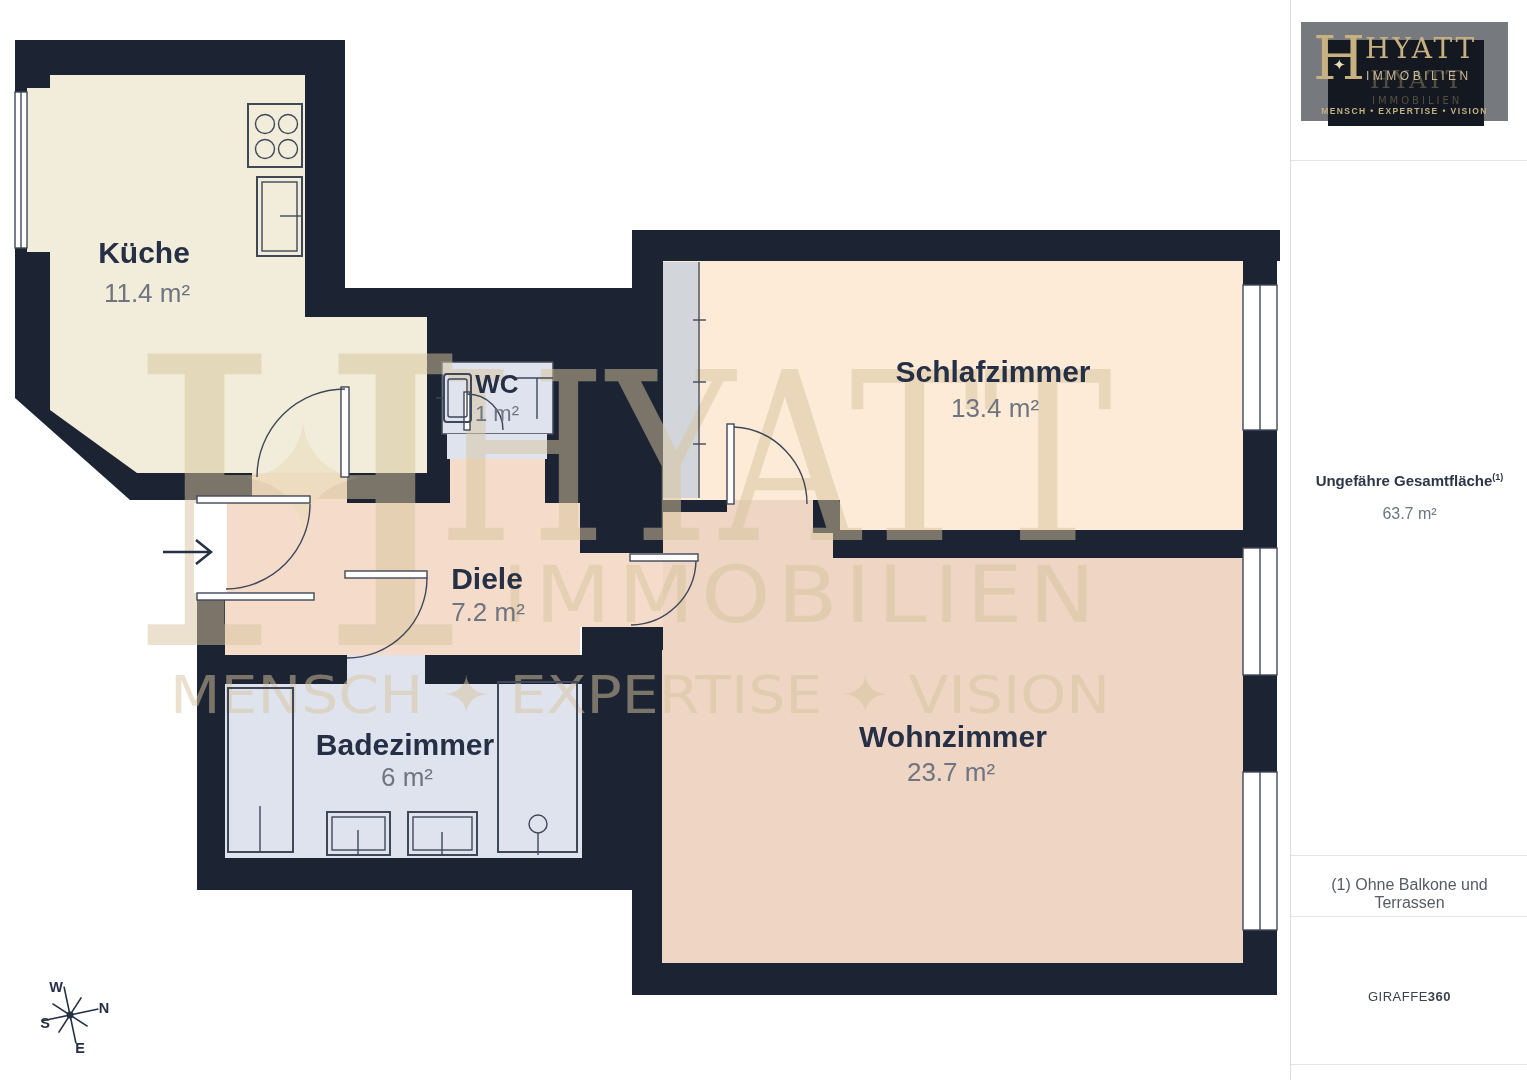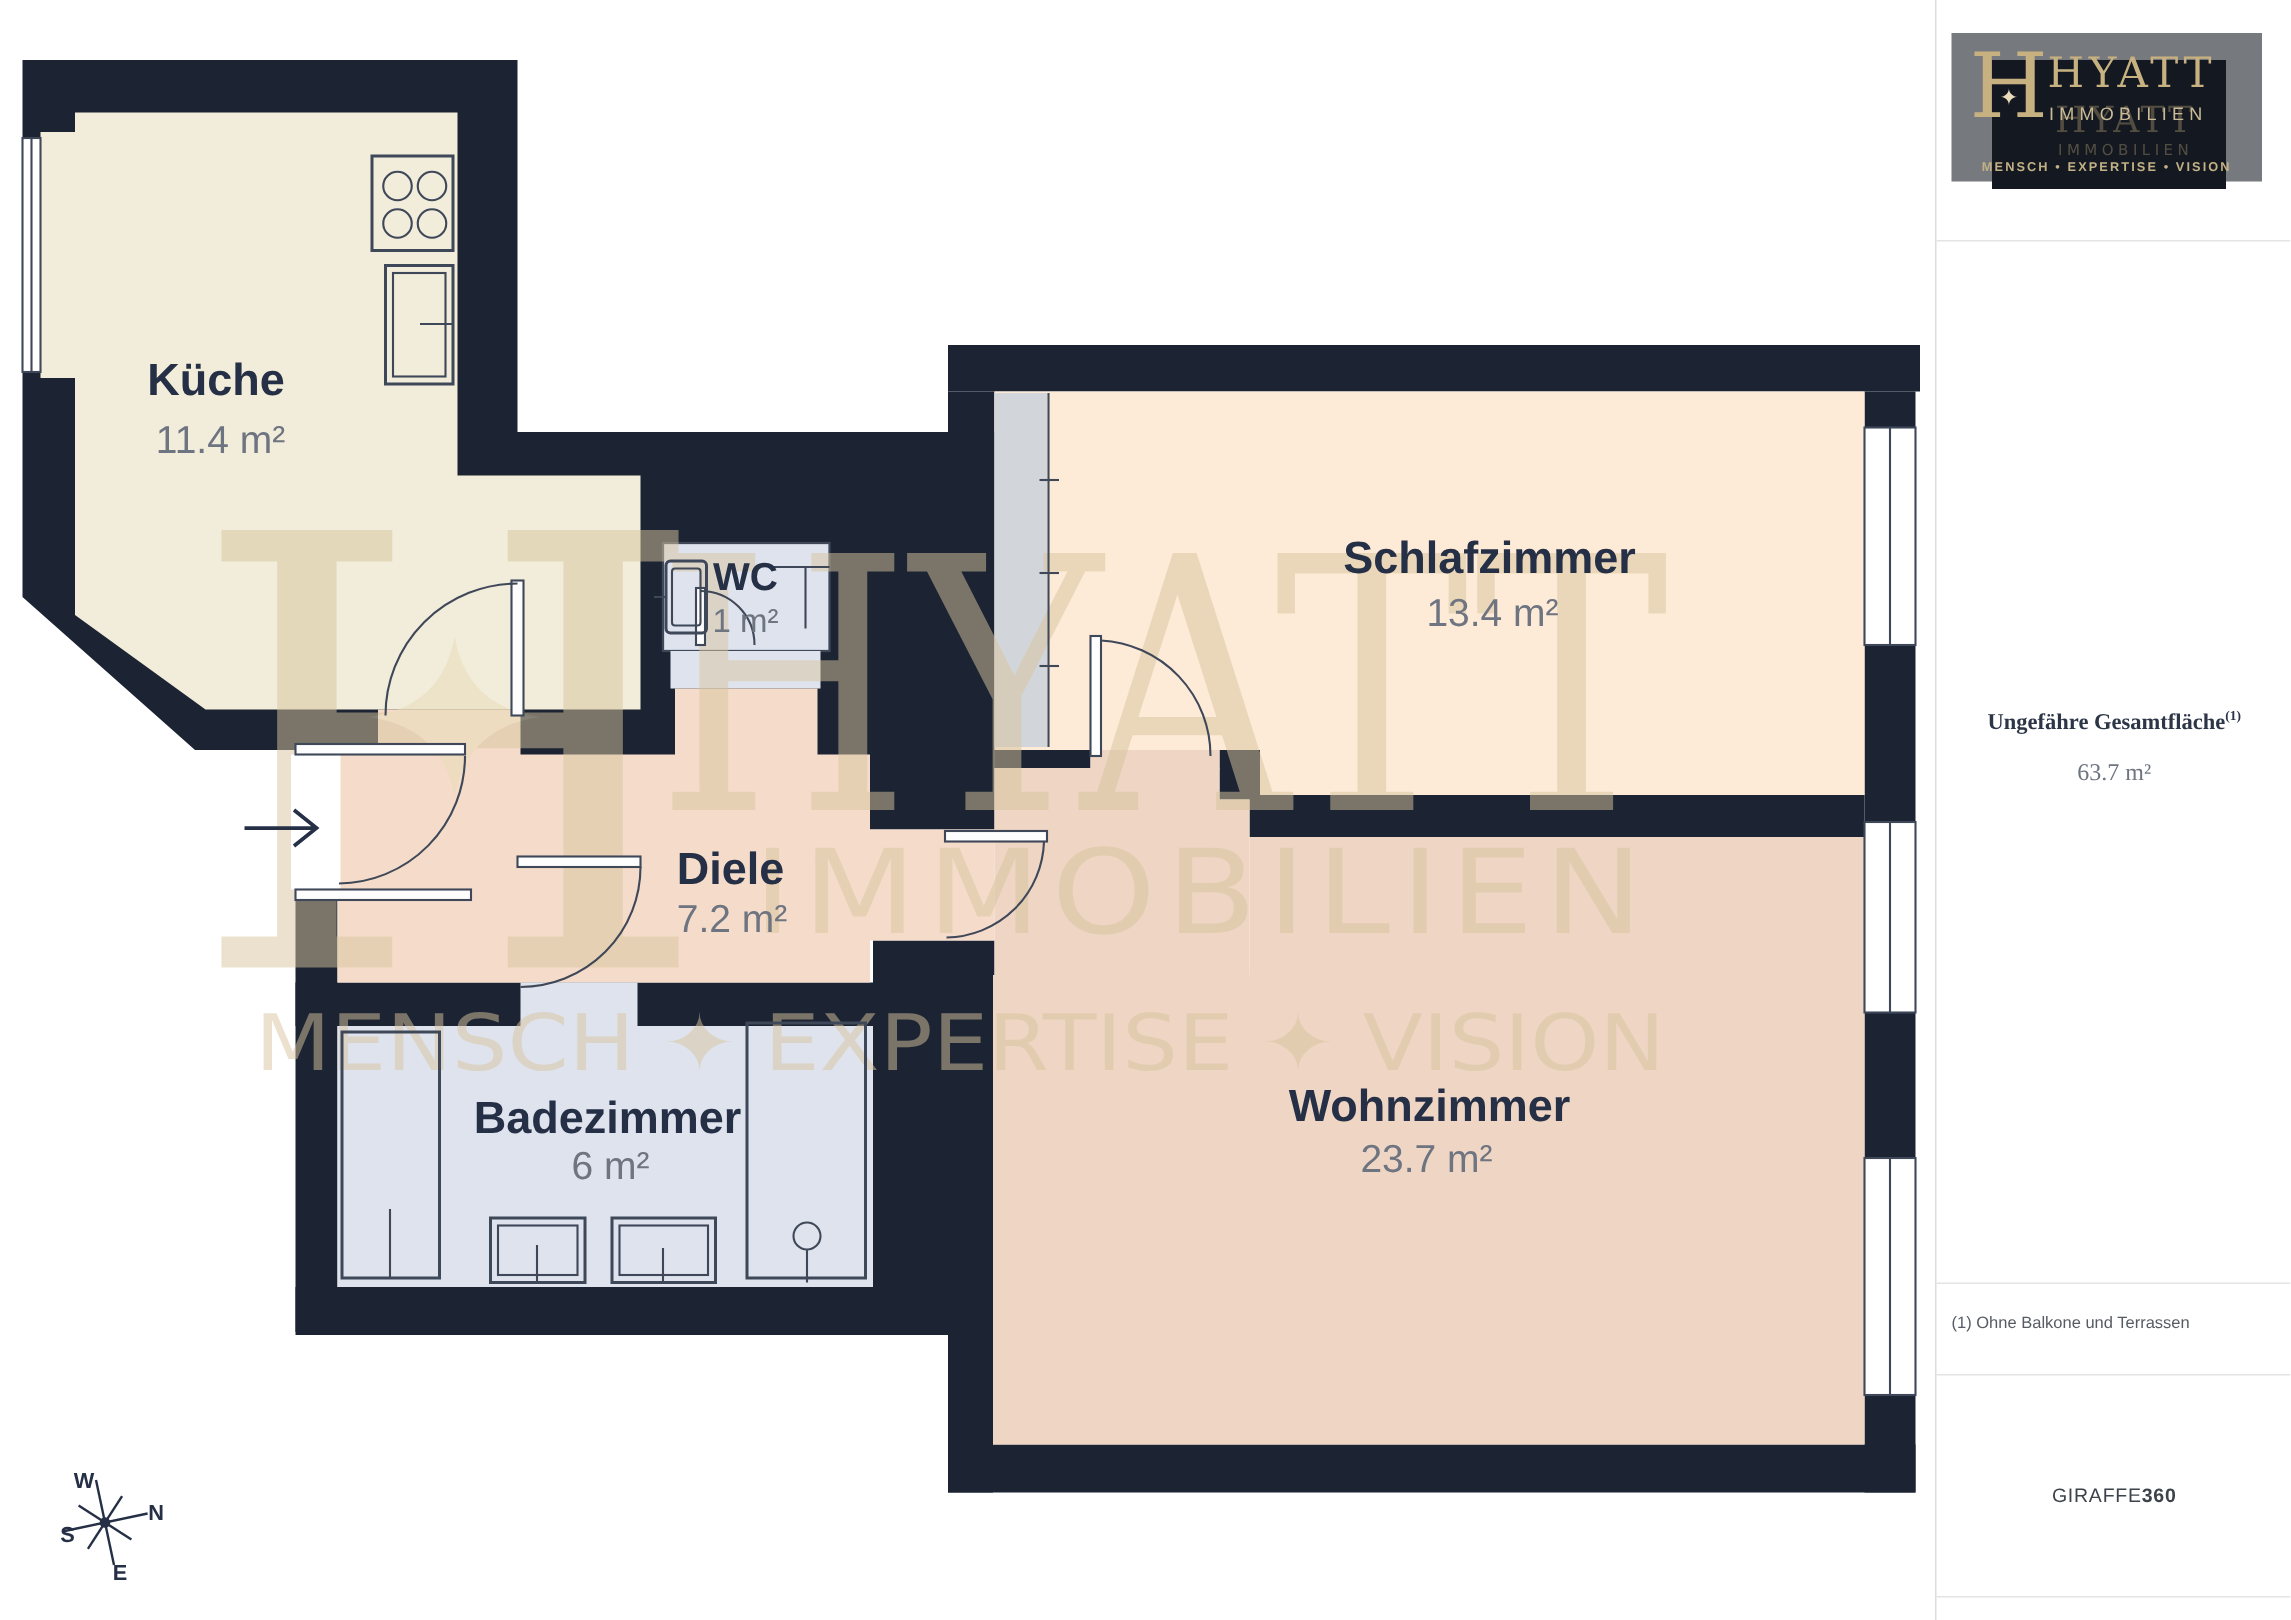--- a/index.html
+++ b/index.html
@@ -53,25 +53,25 @@
   .ghost{position:absolute;color:rgba(200,177,129,.35);font-family:"DejaVu Serif","Liberation Serif",serif;}
   .ghost-hyatt{left:42px;top:26px;font-size:24px;letter-spacing:2px;}
   .ghost-immo{left:44px;top:55px;font-size:10px;letter-spacing:3px;font-family:"DejaVu Sans","Liberation Sans",sans-serif;}
   .logo-art{position:absolute;inset:0;}
   .logo-mono{position:absolute;left:12px;top:6px;font-family:"DejaVu Serif","Liberation Serif",serif;font-size:60px;color:var(--logoGold);line-height:1;}
   .logo-spark{position:absolute;left:32px;top:34px;font-size:15px;color:var(--goldBright);}
   .logo-name{position:absolute;left:64px;top:10px;font-family:"DejaVu Serif","Liberation Serif",serif;font-size:28px;letter-spacing:3px;color:var(--logoGold);}
   .logo-div{position:absolute;left:65px;top:47px;font-size:12px;letter-spacing:3.5px;color:#c9bb97;}
   .logo-tag{position:absolute;left:2px;right:2px;bottom:5px;text-align:center;font-size:8.5px;letter-spacing:1.4px;color:#c2b185;font-weight:bold;}
 
-  .area-block{position:absolute;left:0;top:472px;width:100%;text-align:center;font-family:Liberation Serif, serif;}
+  .area-block{position:absolute;left:0;top:472px;width:100%;text-align:center;}
   .area-label{font-size:15px;font-weight:bold;color:var(--textDark);}
   .area-label sup{font-size:9px;}
   .area-value{margin-top:16px;font-size:16px;color:var(--labelGray);}
-  .footnote{position:absolute;left:10px;right:10px;top:876px;font-size:11px;color:var(--textGray);}
+  .footnote{position:absolute;left:10px;right:10px;top:876px;text-align:center;font-size:16px;color:var(--textGray);}
   .disclaimer{position:absolute;left:22px;right:22px;top:936px;text-align:center;font-size:12.5px;line-height:16.5px;color:var(--textGray);}
   .credit{position:absolute;left:0;top:989px;width:100%;text-align:center;font-size:13px;color:#3c434b;letter-spacing:.5px;}
   .credit b{font-weight:bold;}
 </style>
 </head>
 <body>
 
 <div id="stage">
 
   <svg class="plan" viewBox="0 0 1290 1080" width="1290" height="1080">

